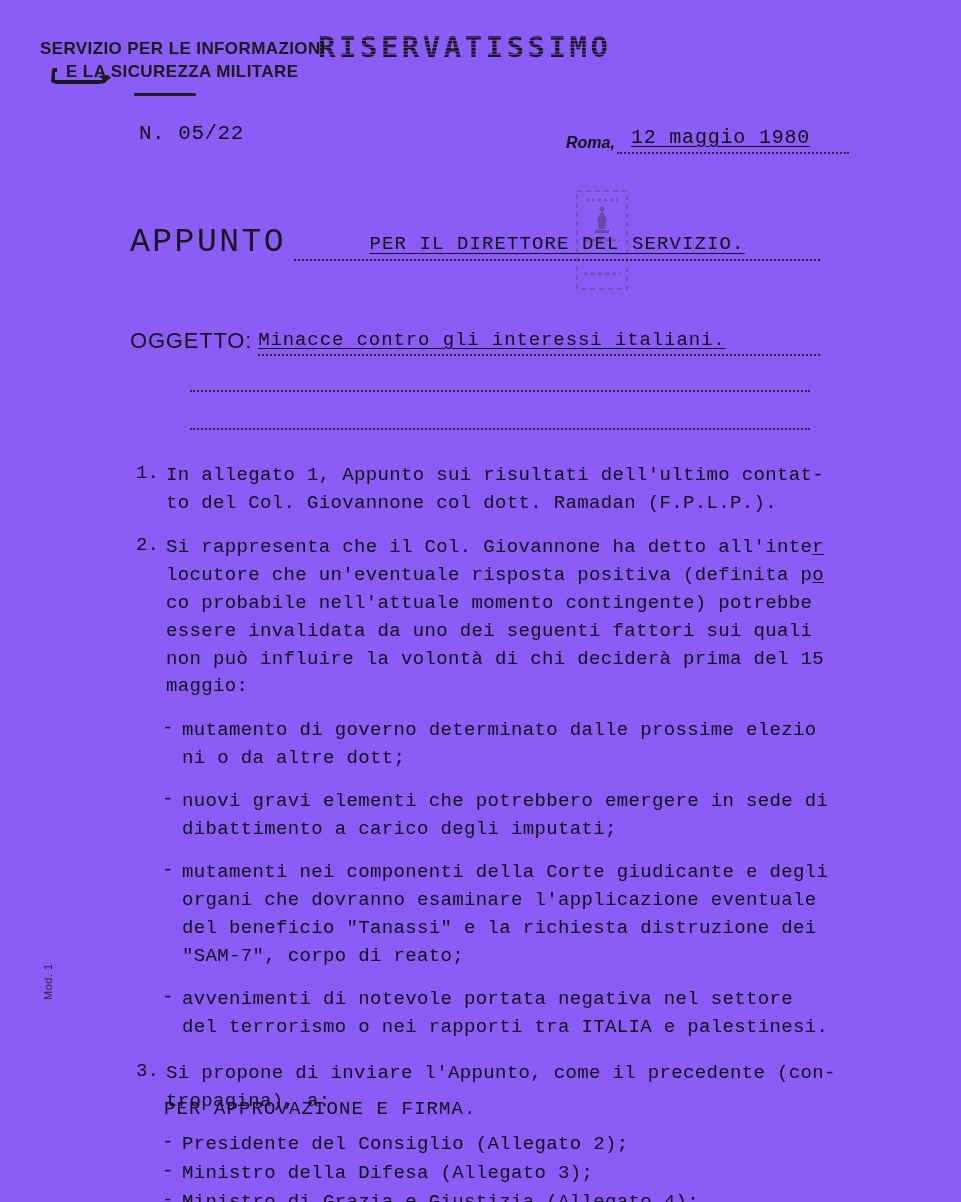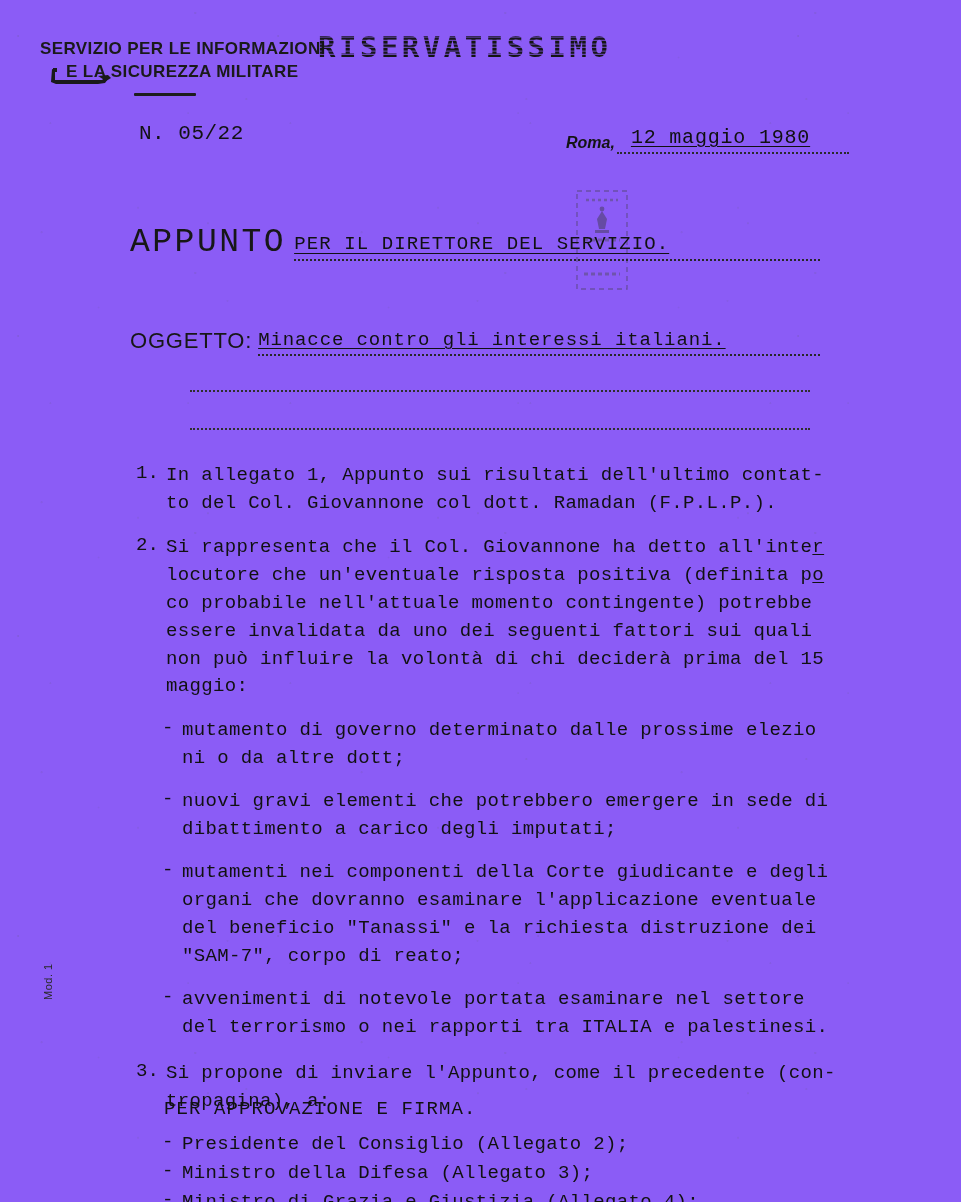--- a/index.html
+++ b/index.html
@@ -164,20 +164,21 @@
     letter-spacing: 2.5px;
     color: #171717;
     line-height: 1;
     padding-bottom: 2px;
   }
   #appunto-slot {
     flex: 1;
     margin-left: 8px;
     border-bottom: 2px dotted #272727;
     padding-bottom: 4px;
+    text-align: center;
   }
   #appunto-slot span {
     font-family: "Liberation Mono", monospace;
     font-size: 19px;
     letter-spacing: 1.1px;
     color: #111111;
     text-decoration: underline;
     text-decoration-thickness: 1px;
     text-underline-offset: 4px;
   }
@@ -406,21 +407,21 @@
       </li>
       <li>
         <span class="dash">-</span>
         <span class="item-txt">mutamenti nei componenti della Corte giudicante e degli
 organi che dovranno esaminare l'applicazione eventuale
 del beneficio "Tanassi" e la richiesta distruzione dei
 "SAM-7", corpo di reato;</span>
       </li>
       <li>
         <span class="dash">-</span>
-        <span class="item-txt">avvenimenti di notevole portata esaminare nel settore
+        <span class="item-txt">avvenimenti di notevole portata negativa nel settore
 del terrorismo o nei rapporti tra ITALIA e palestinesi.</span>
       </li>
     </ul>
 
     <div class="para" style="margin-top:18px">
       <div class="num">3.</div>
       <div class="txt">Si propone di inviare l'Appunto, come il precedente (con-
 tropagina), a:</div>
     </div>
 

